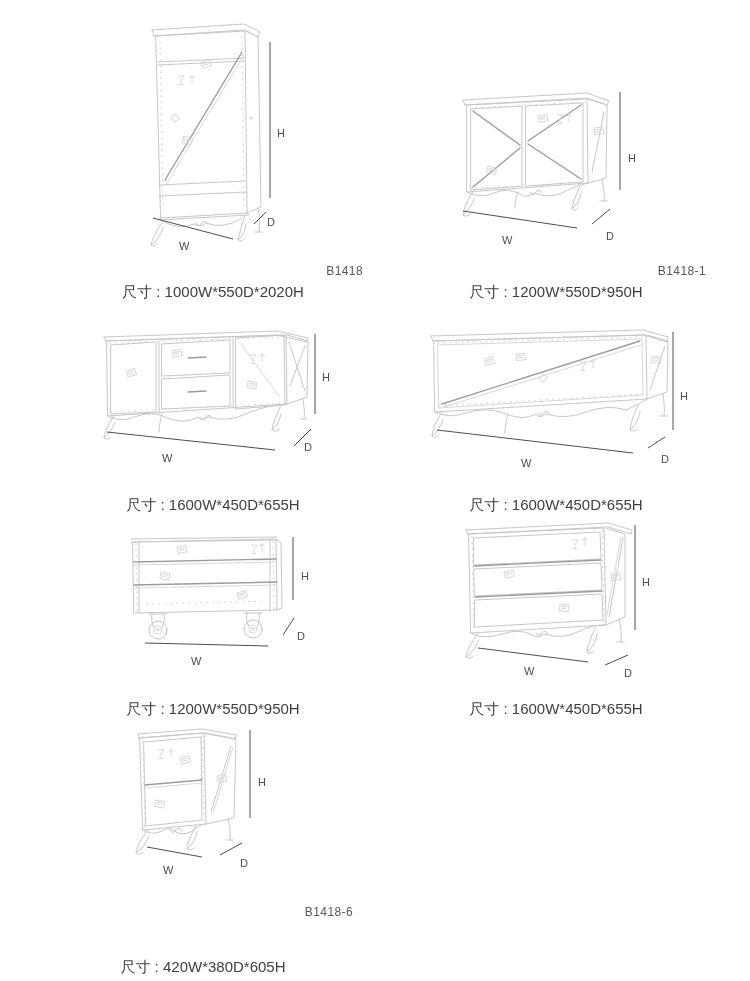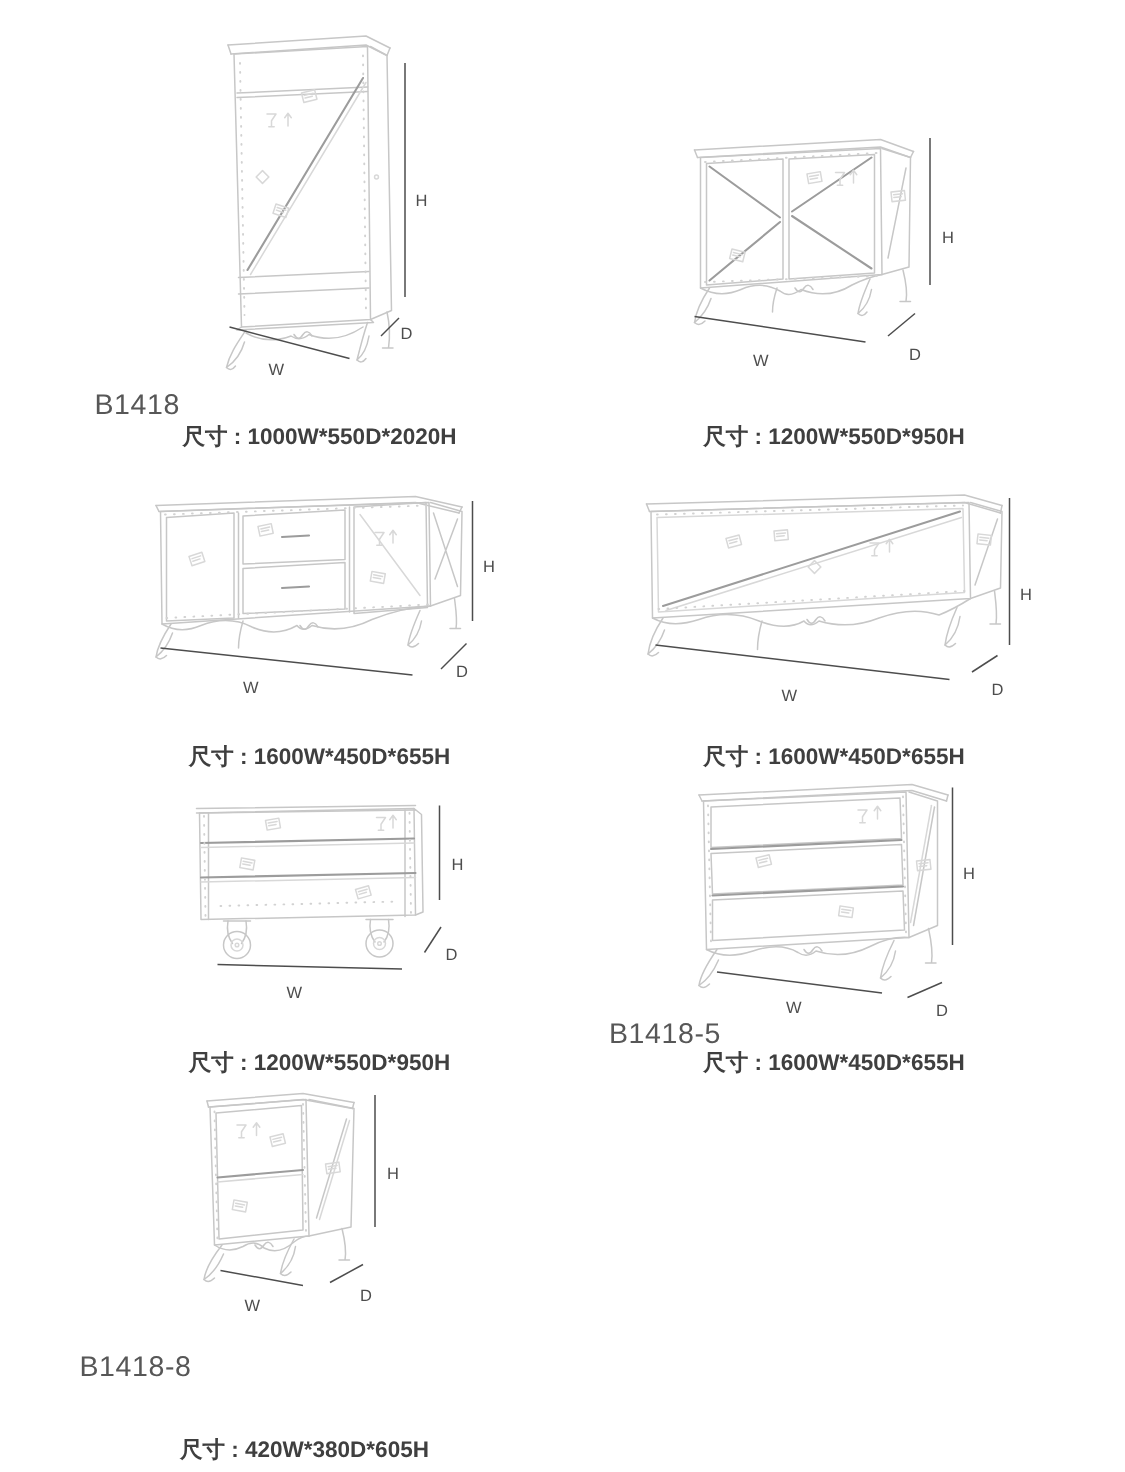--- a/index.html
+++ b/index.html
@@ -1,22 +1,22 @@
 <!DOCTYPE html>
 <html><head>
 <meta charset="utf-8">
 <style>
   html,body{margin:0;padding:0;background:#ffffff;}
   .page{position:relative;width:750px;height:981px;background:#ffffff;overflow:hidden;
         font-family:"Liberation Sans",sans-serif;}
   .sketch{position:absolute;}
-  .code{position:absolute;width:300px;text-align:left;font-size:19px;line-height:18px;
+  .code{position:absolute;width:300px;text-align:right;font-size:12px;line-height:18px;
         color:#575757;letter-spacing:.4px;}
   .size{position:absolute;width:300px;text-align:center;font-size:15px;line-height:18px;
-        color:#3f3f3f;font-weight:bold;}
+        color:#3f3f3f;}
   
   .s  {fill:none;stroke:#c7c7c7;stroke-width:1;stroke-linecap:round;stroke-linejoin:round;}
   .s2 {fill:none;stroke:#d8d8d8;stroke-width:1;stroke-linecap:round;stroke-linejoin:round;}
   .sd {fill:none;stroke:#9c9c9c;stroke-width:1.4;stroke-linecap:round;}
   .riv{fill:none;stroke:#d2d2d2;stroke-width:1.3;stroke-dasharray:.5 5.5;stroke-linecap:round;}
   .dim{fill:none;stroke:#4d4d4d;stroke-width:1;}
   .dt {fill:#4d4d4d;font-size:11px;font-family:"Liberation Sans",sans-serif;}
 </style>
 </head>
 <body>
@@ -129,20 +129,21 @@
     </g>
     <g class="dim">
       <path d="M160,4 L160,102"></path>
         <path d="M3,123 L117,140"></path>
         <path d="M132,136 L150,121"></path>
     </g>
     <text class="dt" x="168" y="74">H</text>
     <text class="dt" x="42" y="156">W</text>
     <text class="dt" x="146" y="152">D</text>
   </svg>
+  <div class="code" style="left:406px;top:262px">B1418-1</div>
   <div class="size" style="left:406px;top:283px">尺寸 : 1200W*550D*950H</div>
 
   <svg class="sketch" style="left:100px;top:325px" width="230" height="140" viewBox="0 0 230 140">
     <g class="s">
       <path d="M4,12 L177,6 L208,13"></path>
         <path d="M6,16 L177,10 L206,17"></path>
       <path d="M4,12 L6,16 M208,13 L206,17"></path>
       <path d="M7,16 L186,10 L187,79 L8,91 Z"></path>
       <path d="M11,20 L56,17 L56,87 L11,89 Z"></path>
       <path d="M59,17 L59,87 M133,13 L133,83"></path>
@@ -304,21 +305,20 @@
     </g>
     <g class="dim">
       <path d="M173,9 L173,114"></path>
         <path d="M16,132 L126,146"></path>
         <path d="M143,149 L166,139"></path>
     </g>
     <text class="dt" x="180" y="70">H</text>
     <text class="dt" x="62" y="159">W</text>
     <text class="dt" x="162" y="161">D</text>
   </svg>
-  <div class="code" style="left:406px;top:681px">B1418-5</div>
   <div class="size" style="left:406px;top:700px">尺寸 : 1600W*450D*655H</div>
 
   <svg class="sketch" style="left:130px;top:724px" width="144" height="152" viewBox="0 0 144 152">
     <g class="s">
       <path d="M8,10 L72,5 L106,11"></path>
         <path d="M9,14 L72,9 L105,15"></path>
       <path d="M8,10 L9,14 M106,11 L105,15"></path>
       <path d="M10,14 L74,9 L76,100 L13,106 Z"></path>
       <path d="M14,18 L71,13 L72,96 L16,102 Z"></path>
       <path d="M76,9 L106,15 L104,94 L76,100"></path>
@@ -349,16 +349,16 @@
     </g>
     <g class="dim">
       <path d="M120,6 L120,94"></path>
         <path d="M17,123 L72,133"></path>
         <path d="M90,131 L112,119"></path>
     </g>
     <text class="dt" x="128" y="62">H</text>
     <text class="dt" x="33" y="150">W</text>
     <text class="dt" x="110" y="143">D</text>
   </svg>
-  <div class="code" style="left:53px;top:903px">B1418-8</div>
+  <div class="code" style="left:53px;top:903px">B1418-6</div>
   <div class="size" style="left:53px;top:958px">尺寸 : 420W*380D*605H</div>
 
 </div>
 
 </body></html>

